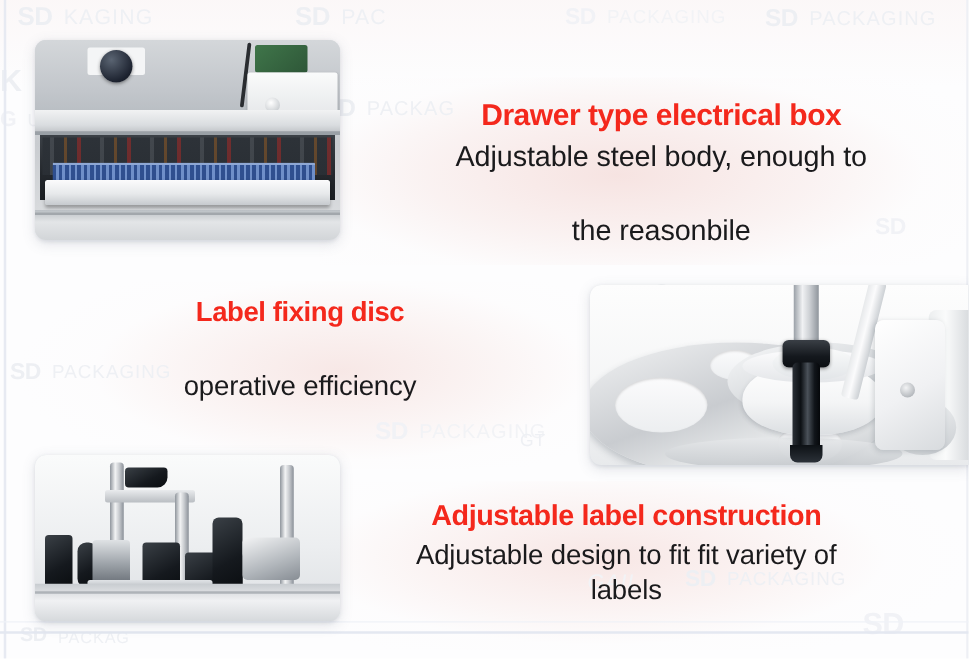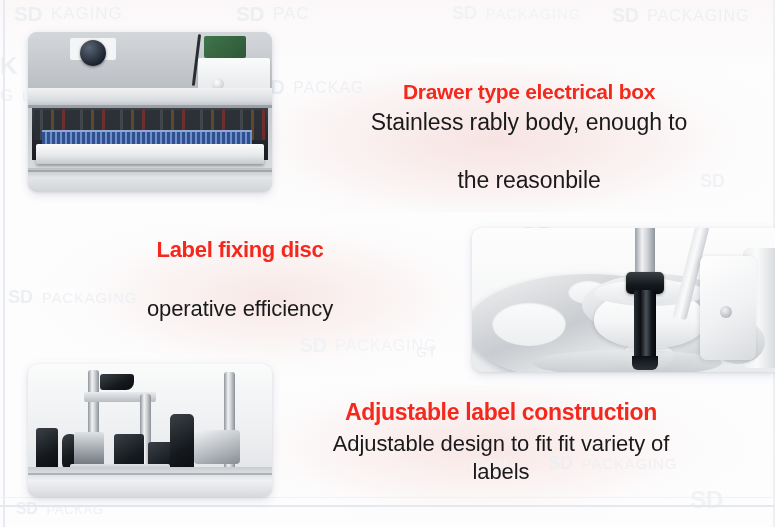--- a/index.html
+++ b/index.html
@@ -193,21 +193,21 @@
   }
   .block p{
     margin:0;
     color:#1a1a1c;
     font-weight:400;
     line-height:1.28;
     letter-spacing:-.004em;
   }
 
   #block-drawer{left:290px;top:80px;width:478px;}
-  #block-drawer h2{font-size:21px;}
+  #block-drawer h2{font-size:24px;}
   #block-drawer p{font-size:23px;}
 
   #block-disc{left:40px;top:238px;width:400px;}
   #block-disc h2{font-size:22px;}
   #block-disc p{font-size:22px;}
 
   #block-adjust{left:286px;top:400px;width:430px;}
   #block-adjust h2{font-size:23px;}
   #block-adjust p{font-size:22px;}
 </style>
@@ -354,21 +354,21 @@
       <div class="lc-blk lc-b5"></div>
       <div class="lc-clamp2"></div>
       <div class="lc-plate"></div>
       <div class="lc-table"></div>
     </div>
   </div>
 
   <div class="block" id="block-drawer">
     <h2>Drawer type electrical box</h2>
     <p>
-      <span>Stainless rably body, enough to</span><br>
+      <span>Adjustable steel body, enough to</span><br>
       <br>
       <span>the reasonbile</span>
     </p>
   </div>
 
   <div class="block" id="block-disc">
     <h2>Label fixing disc</h2>
     <p>
       <br>
       <span>operative efficiency</span>

